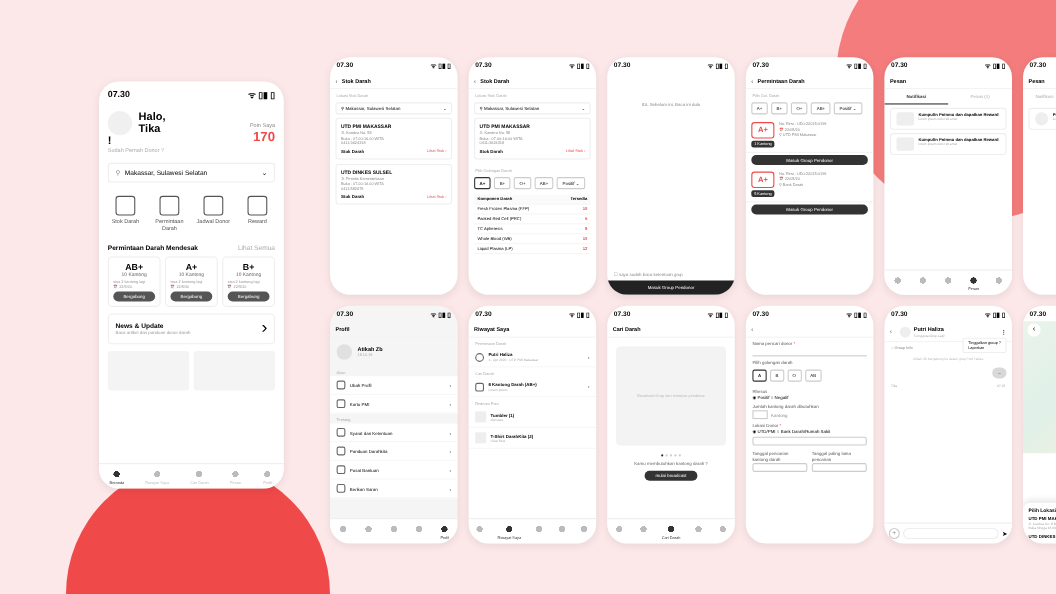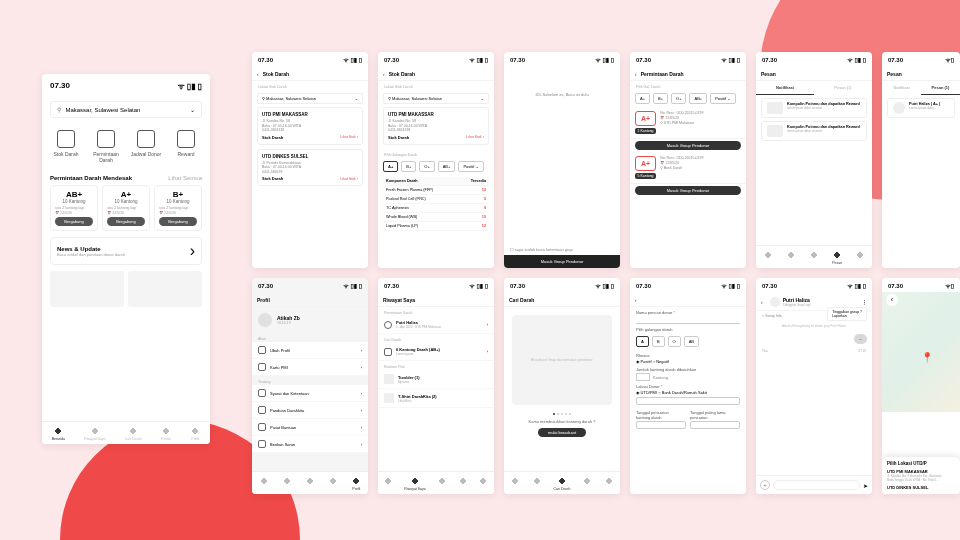--- a/index.html
+++ b/index.html
@@ -1,20 +1,20 @@
 <!DOCTYPE html>
 <html><head>
 <meta charset="utf-8">
 <style>
   * { box-sizing: border-box; margin: 0; padding: 0; font-family: -apple-system, sans-serif; }
   body { background: #fce8e8; width: 960px; height: 540px; overflow: hidden; position: relative; }
   .blob-tr { position: absolute; top: -60px; right: -60px; width: 260px; height: 260px; background: #f47c7c; border-radius: 50%; }
   .blob-bl { position: absolute; bottom: -120px; left: 60px; width: 240px; height: 240px; background: #f04949; border-radius: 50%; }
   .canvas { position: relative; width: 960px; height: 540px; }
-  .phone { position: absolute; background: #fff; border-radius: 4px; overflow: hidden; box-shadow: 0 2px 8px rgba(0,0,0,.08); }
+  .phone { position: absolute; background: #fff; border-radius: 18px; overflow: hidden; box-shadow: 0 2px 8px rgba(0,0,0,.08); margin-left: 48px; }
   .main-phone { left: 42px; top: 74px; width: 168px; height: 370px; }
   .sm { width: 116px; height: 216px; font-size: 5px; }
   .statusbar { display:flex; justify-content:space-between; align-items:center; padding: 4px 6px; font-size: 6px; font-weight:600; }
   .statusbar .icons span { margin-left:2px; }
   .main-phone .statusbar { font-size: 8px; padding: 6px 8px; }
   .greet { padding: 4px 8px; display:flex; justify-content:space-between; align-items:center; }
   .greet .hello { font-size: 10px; font-weight:700; }
   .greet .sub { font-size: 5px; color:#aaa; }
   .points { text-align:right; }
   .points .lbl { font-size:5px; color:#888; }
@@ -89,20 +89,31 @@
 
 <div class="blob-tr"></div>
 <div class="blob-bl"></div>
 <div class="canvas">
 
 <div class="phone main-phone">
   <div class="statusbar">
     <span>07.30</span>
     <span class="icons"><span>ᯤ</span><span>▯▮</span><span>▯</span></span>
   </div>
+  <div class="greet">
+    <div>
+      <div style="width:22px;height:22px;border-radius:50%;background:#f0f0f0;float:left;margin-right:6px"></div>
+      <div class="hello">Halo, Tika !</div>
+      <div class="sub">Sudah Pernah Donor ?</div>
+    </div>
+    <div class="points">
+      <div class="lbl">Poin Saya</div>
+      <div class="val">170</div>
+    </div>
+  </div>
   <div class="loc">
     <span><span class="pin">⚲</span><span>Makassar, Sulawesi Selatan</span></span>
     <span>⌄</span>
   </div>
   <div class="quick">
     <div class="q"><div class="ic"></div><span>Stok Darah</span></div>
     <div class="q"><div class="ic"></div><span>Permintaan Darah</span></div>
     <div class="q"><div class="ic"></div><span>Jadwal Donor</span></div>
     <div class="q"><div class="ic"></div><span>Reward</span></div>
   </div>

